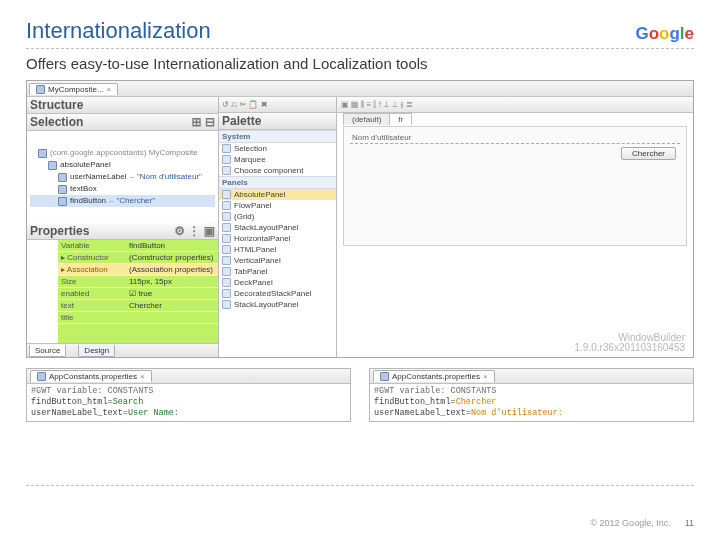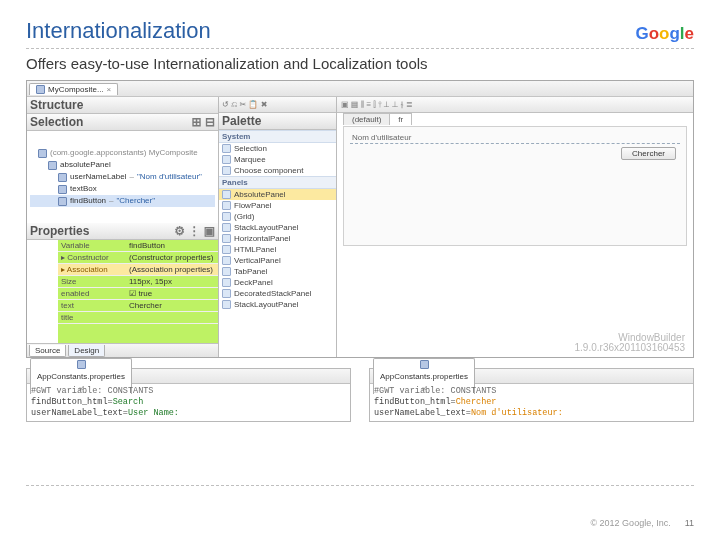--- a/index.html
+++ b/index.html
@@ -26,21 +26,21 @@
   .ind1{padding-left:8px}.ind2{padding-left:18px}.ind3{padding-left:28px}
   .grey { color:#8a8a8a; }
   .blue { color:#2b5fa4; }
   .val { color:#7a3d00; }
   .props { flex:1; background:#bef264; font-size:8px;margin-left:31px; }
   .proprow { display:flex; border-bottom:1px solid #eee; height:12px; align-items:center; }
   .proprow .k { width: 68px; padding-left:3px; color:#555; }
   .proprow .v { flex:1; padding-left:3px; color:#333; overflow:hidden; white-space:nowrap; }
   .proprow.sel { background:#fce9a0; }
   .proprow.sel .k { color:#8a5a00; }
-  .tabs-bottom { display:flex; border-top:1px solid #c0c0c0; background: linear-gradient(#f6f6f6,#e4e4e4); height:14px; align-items:flex-end; padding-left:2px; gap:2px; }
+  .tabs-bottom { display:flex; border-top:1px solid #c0c0c0; background: linear-gradient(#f6f6f6,#e4e4e4); height:14px; align-items:flex-end; padding-left:2px; gap:12px; }
   .tabs-bottom .btab { border:1px solid #b0b0b0; border-top:none; padding:1px 5px; background:#fff; font-size:8px; border-radius:0 0 2px 2px; }
   .btab.active { background:#eef3fb; }
   .col-mid { width: 118px; background:#f8f8f8; border-right:1px solid #bbb; display:flex; flex-direction:column; }
   .toolrow { background: linear-gradient(#fbfbfb,#e2e2e2); border-bottom:1px solid #c0c0c0; height:16px; display:flex; align-items:center; gap:3px; padding:0 3px; color:#7a7a7a; }
   .palette { flex:1; background:#fff; overflow:hidden; }
   .palette .cat { background:#ecf1f8; border-top:1px solid #d0dcec; border-bottom:1px solid #d0dcec; padding:1px 3px; font-weight:bold; color:#5a6d90; font-size:8px; }
   .palette .item { display:flex; align-items:center; gap:3px; padding:1px 3px; font-size:8px; color:#444; }
   .palette .item .ic { width:9px;height:9px;display:inline-block;border:1px solid #9aaed0;background:#dbe7f6; border-radius:1px;}
   .palette .item.sel { background:#fce9a0; }
   .col-right { flex:1; background:#fdfdfd; display:flex; flex-direction:column; }
@@ -50,21 +50,21 @@
   .ltab { border:1px solid #bfbfbf; border-bottom:none; background:#eee; padding:1px 8px; font-size:8px; margin-right:-1px; color:#555; }
   .ltab.active { background:#fff; }
   .design-surface { position:absolute; top:13px; left:6px; right:6px; height:120px; border:1px solid #d0d0d0; background:#fafafa; }
   .design-surface .lbl { position:absolute; top:6px; left:8px; font-size:8px; color:#666; }
   .design-surface .btn-widget { position:absolute; top:20px; right:10px; background:linear-gradient(#fbfbfb,#e6e6e6); border:1px solid #a8a8a8; padding:1px 10px; font-size:8px; border-radius:2px; }
   .design-surface .sel-box { position:absolute; top:16px; left:6px; right:6px; height:0; border-top:1px dashed #9ab; }
   .watermark { position:absolute; right:8px; bottom:4px; text-align:right; font-size:10px; color:#b8b8b8; line-height:10px; }
   .code-panels { display:flex; gap:18px; margin-top:10px; }
   .codebox { flex:1; border:1px solid #b8b8b8; background:#f7f7f7; }
   .codetab { display:flex; border-bottom:1px solid #c0c0c0; background:linear-gradient(#f6f6f6,#e6e6e6); height:15px; align-items:center; padding-left:3px; gap:2px;}
-  .codetab .tab { font-size:8px;flex-direction:column; }
+  .codetab .tab { font-size:8px; }
   .codebody { background:#fff; padding:2px 4px; font-family:"Courier New",monospace; font-size:8.5px; line-height:11px; color:#444; white-space:pre; }
   .kw { color:#6d6d6d; }
   .gv { color:#1f7a28; }
   .ov { color:#d98100; }
   .footer { position:absolute; left:26px; right:26px; bottom:12px; }
   .footer .hr-dash { margin: 0 0 4px 0; }
   .footer-row { display:flex; justify-content:flex-end; gap:14px; font-size:9px; color:#9a9a9a;margin-top:32px; }
   .pgnum { color:#777; }
 </style>
 </head>

